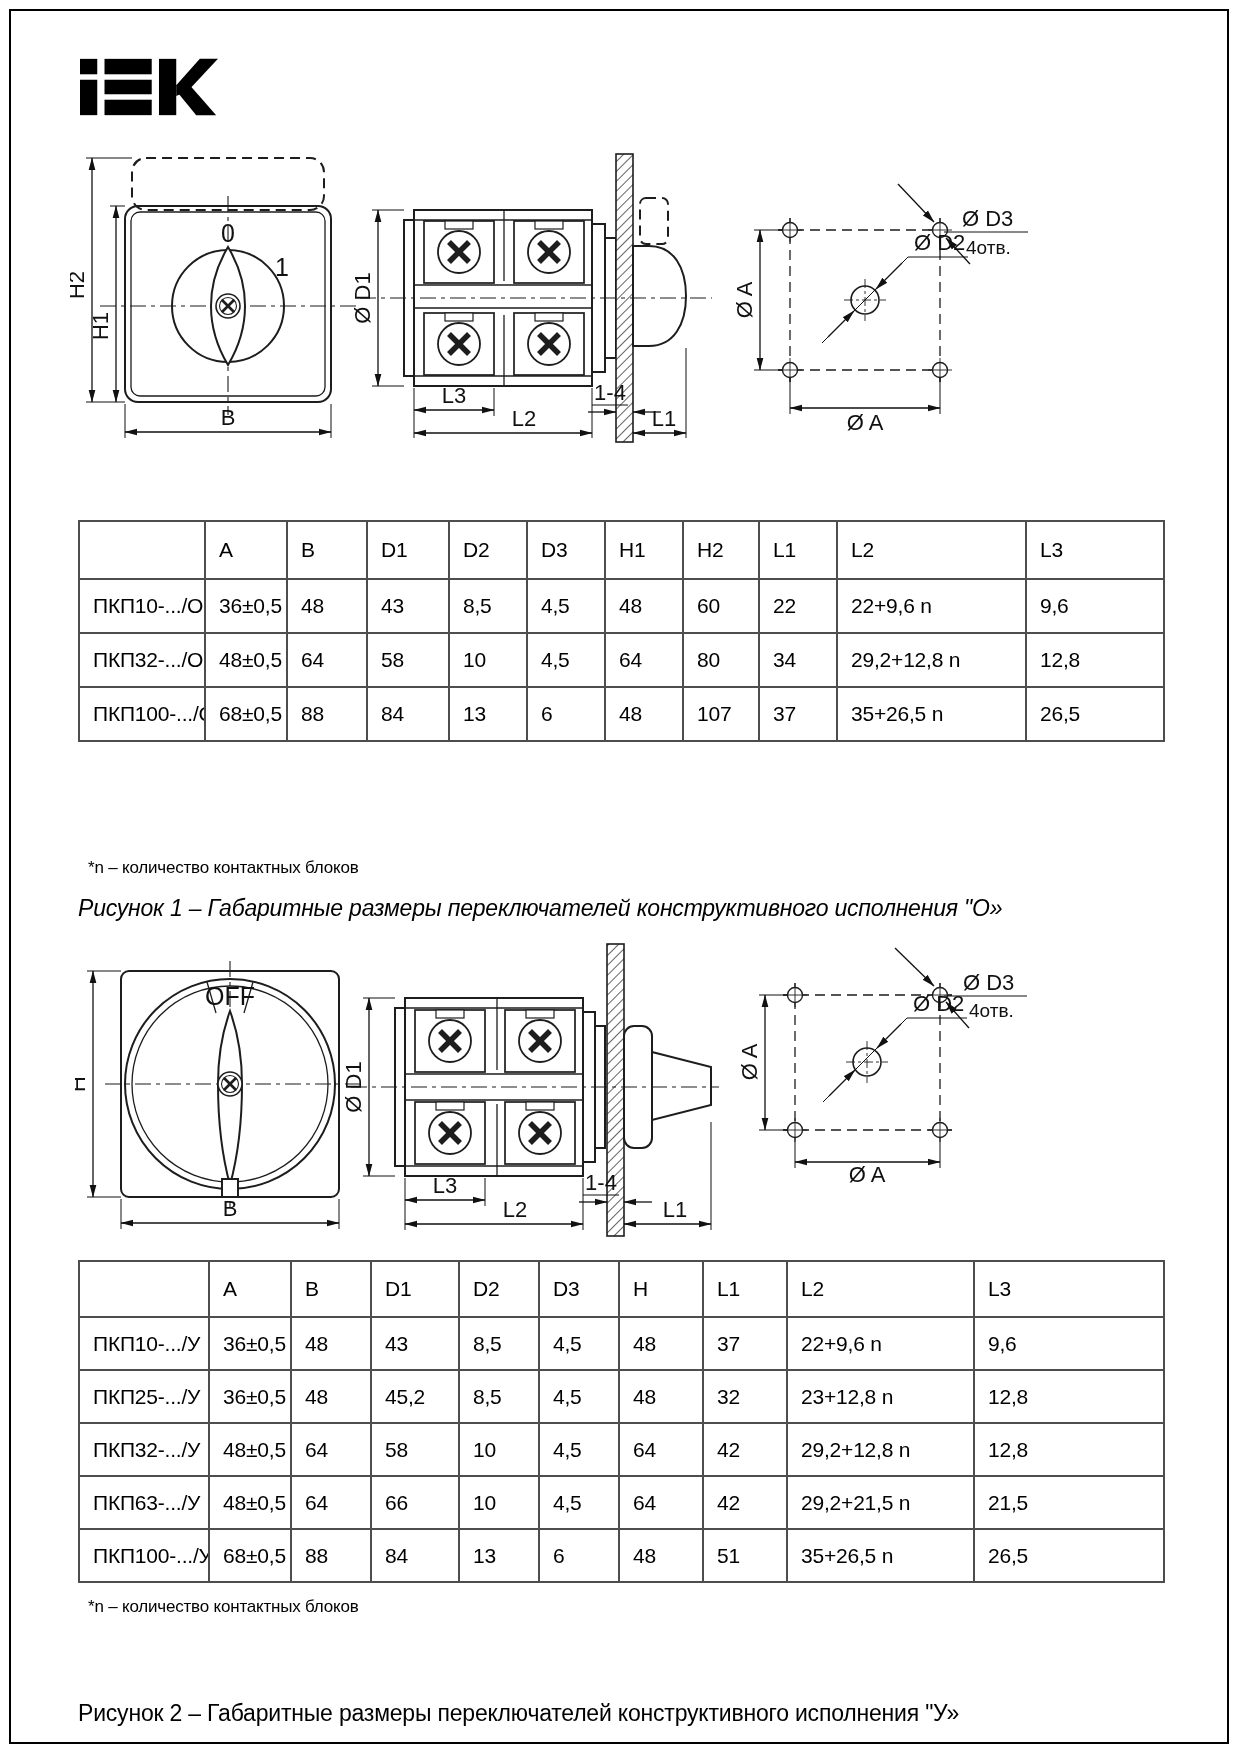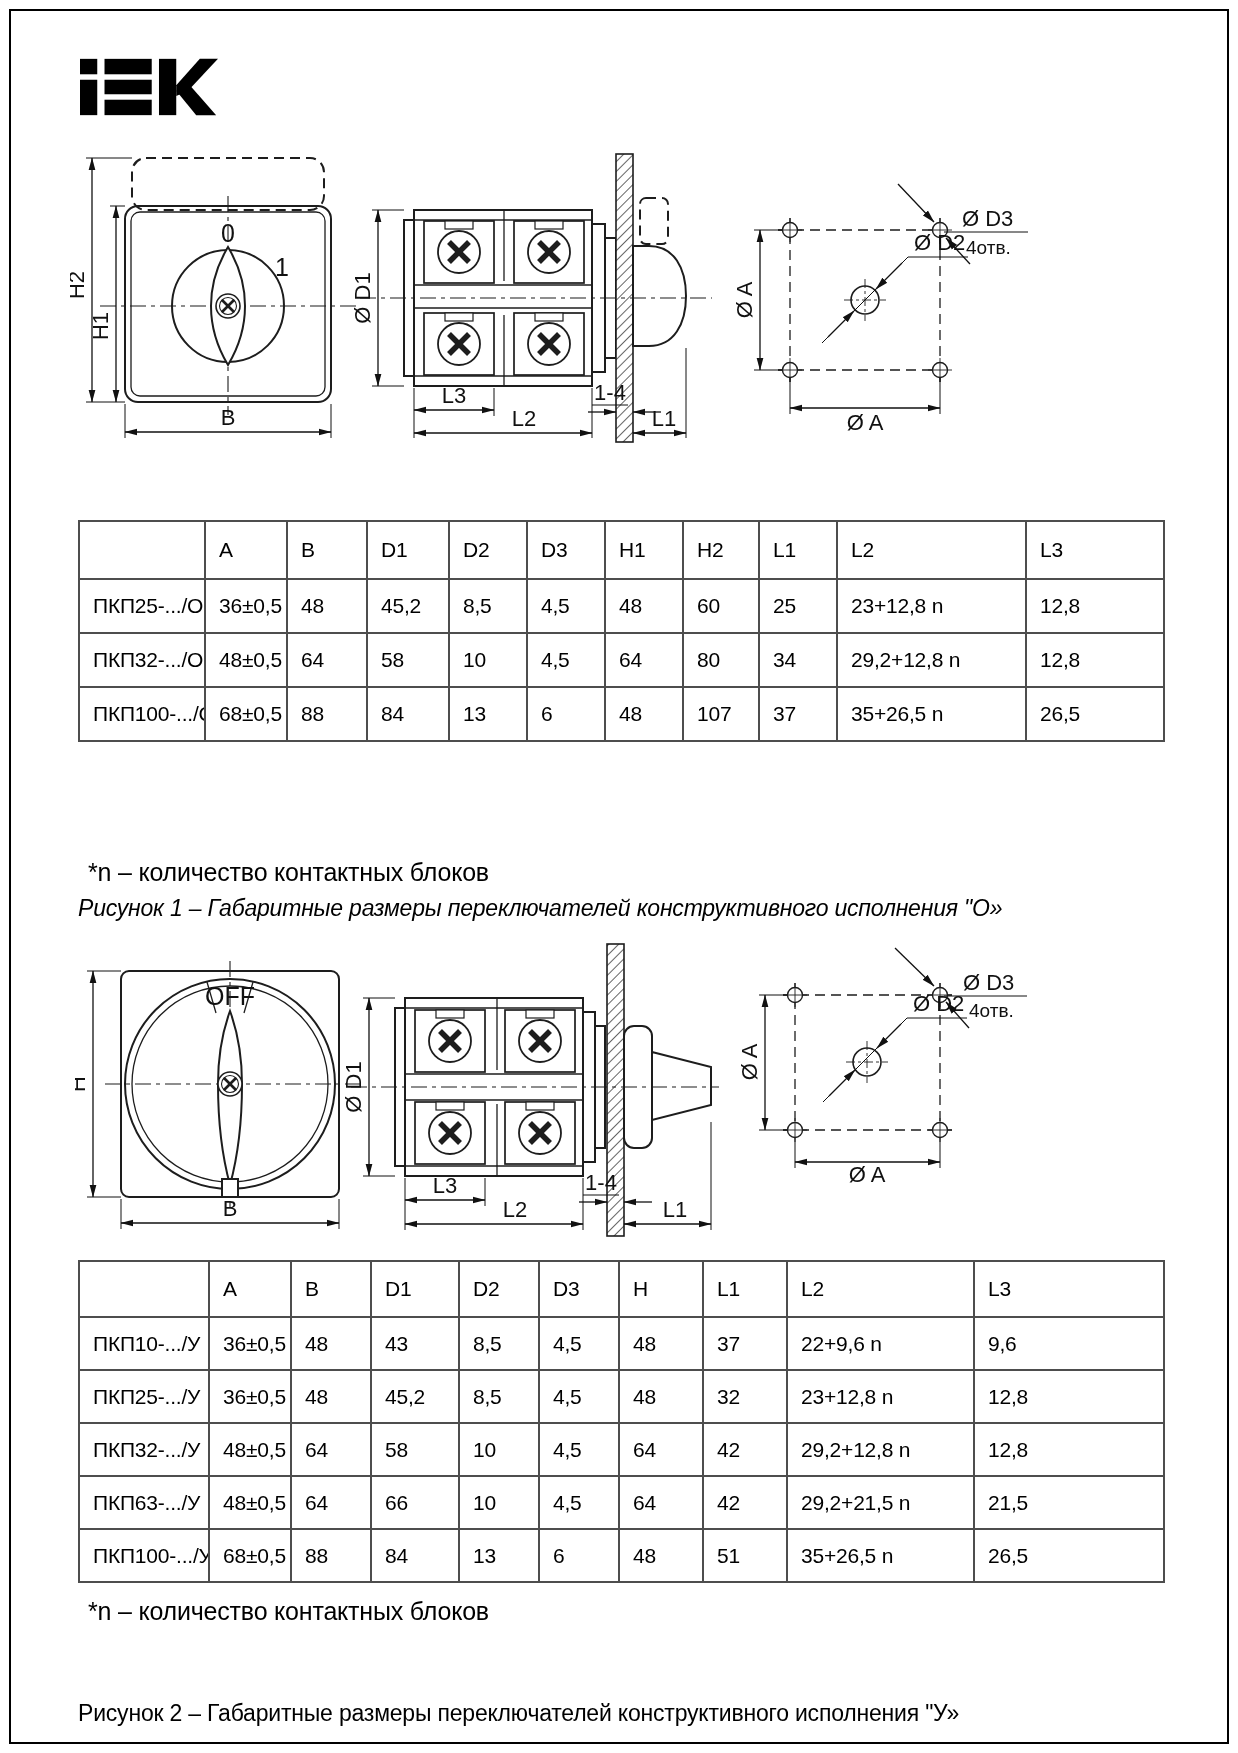--- a/index.html
+++ b/index.html
@@ -25,21 +25,21 @@
   table.specs { position:absolute; left:78px; width:1085px; border-collapse:collapse; table-layout:fixed;
                 font-size:21px; letter-spacing:-0.2px; background:#fff; }
   .specs th, .specs td { border:2px solid #4d4d4d; font-weight:normal; text-align:left;
                          padding:0 4px 0 13px; vertical-align:middle; white-space:nowrap; overflow:hidden; }
   #table1 { top:520px; }
   #table1 thead tr { height:58px; }
   #table1 tbody tr { height:54px; }
   #table2 { top:1260px; }
   #table2 thead tr { height:56px; }
   #table2 tbody tr { height:53px;border-radius:6px; }
-  .note { position:absolute; left:88px; font-size:25px; letter-spacing:-0.2px;text-align:center; }
+  .note { position:absolute; left:88px; font-size:17px; letter-spacing:-0.2px;text-align:center; }
   #note1 { top:858px; }
   #note2 { top:1597px; }
   .caption { position:absolute; left:78px; font-size:23px; letter-spacing:-0.2px; }
   #caption1 { top:895px;font-style:italic; }
   #caption2 { top:1700px; }
 </style>
 </head>
 <body>
 
 <div class="page">
@@ -219,31 +219,31 @@
           <th>D3</th>
           <th>H1</th>
           <th>H2</th>
           <th>L1</th>
           <th>L2</th>
           <th>L3</th>
         </tr>
       </thead>
       <tbody>
         <tr>
-          <th>ПКП25-.../О</th>
+          <th>ПКП10-.../О</th>
           <td>36±0,5</td>
           <td>48</td>
-          <td>45,2</td>
+          <td>43</td>
           <td>8,5</td>
           <td>4,5</td>
           <td>48</td>
           <td>60</td>
-          <td>25</td>
-          <td>23+12,8 n</td>
-          <td>12,8</td>
+          <td>22</td>
+          <td>22+9,6 n</td>
+          <td>9,6</td>
         </tr>
         <tr>
           <th>ПКП32-.../О</th>
           <td>48±0,5</td>
           <td>64</td>
           <td>58</td>
           <td>10</td>
           <td>4,5</td>
           <td>64</td>
           <td>80</td>

